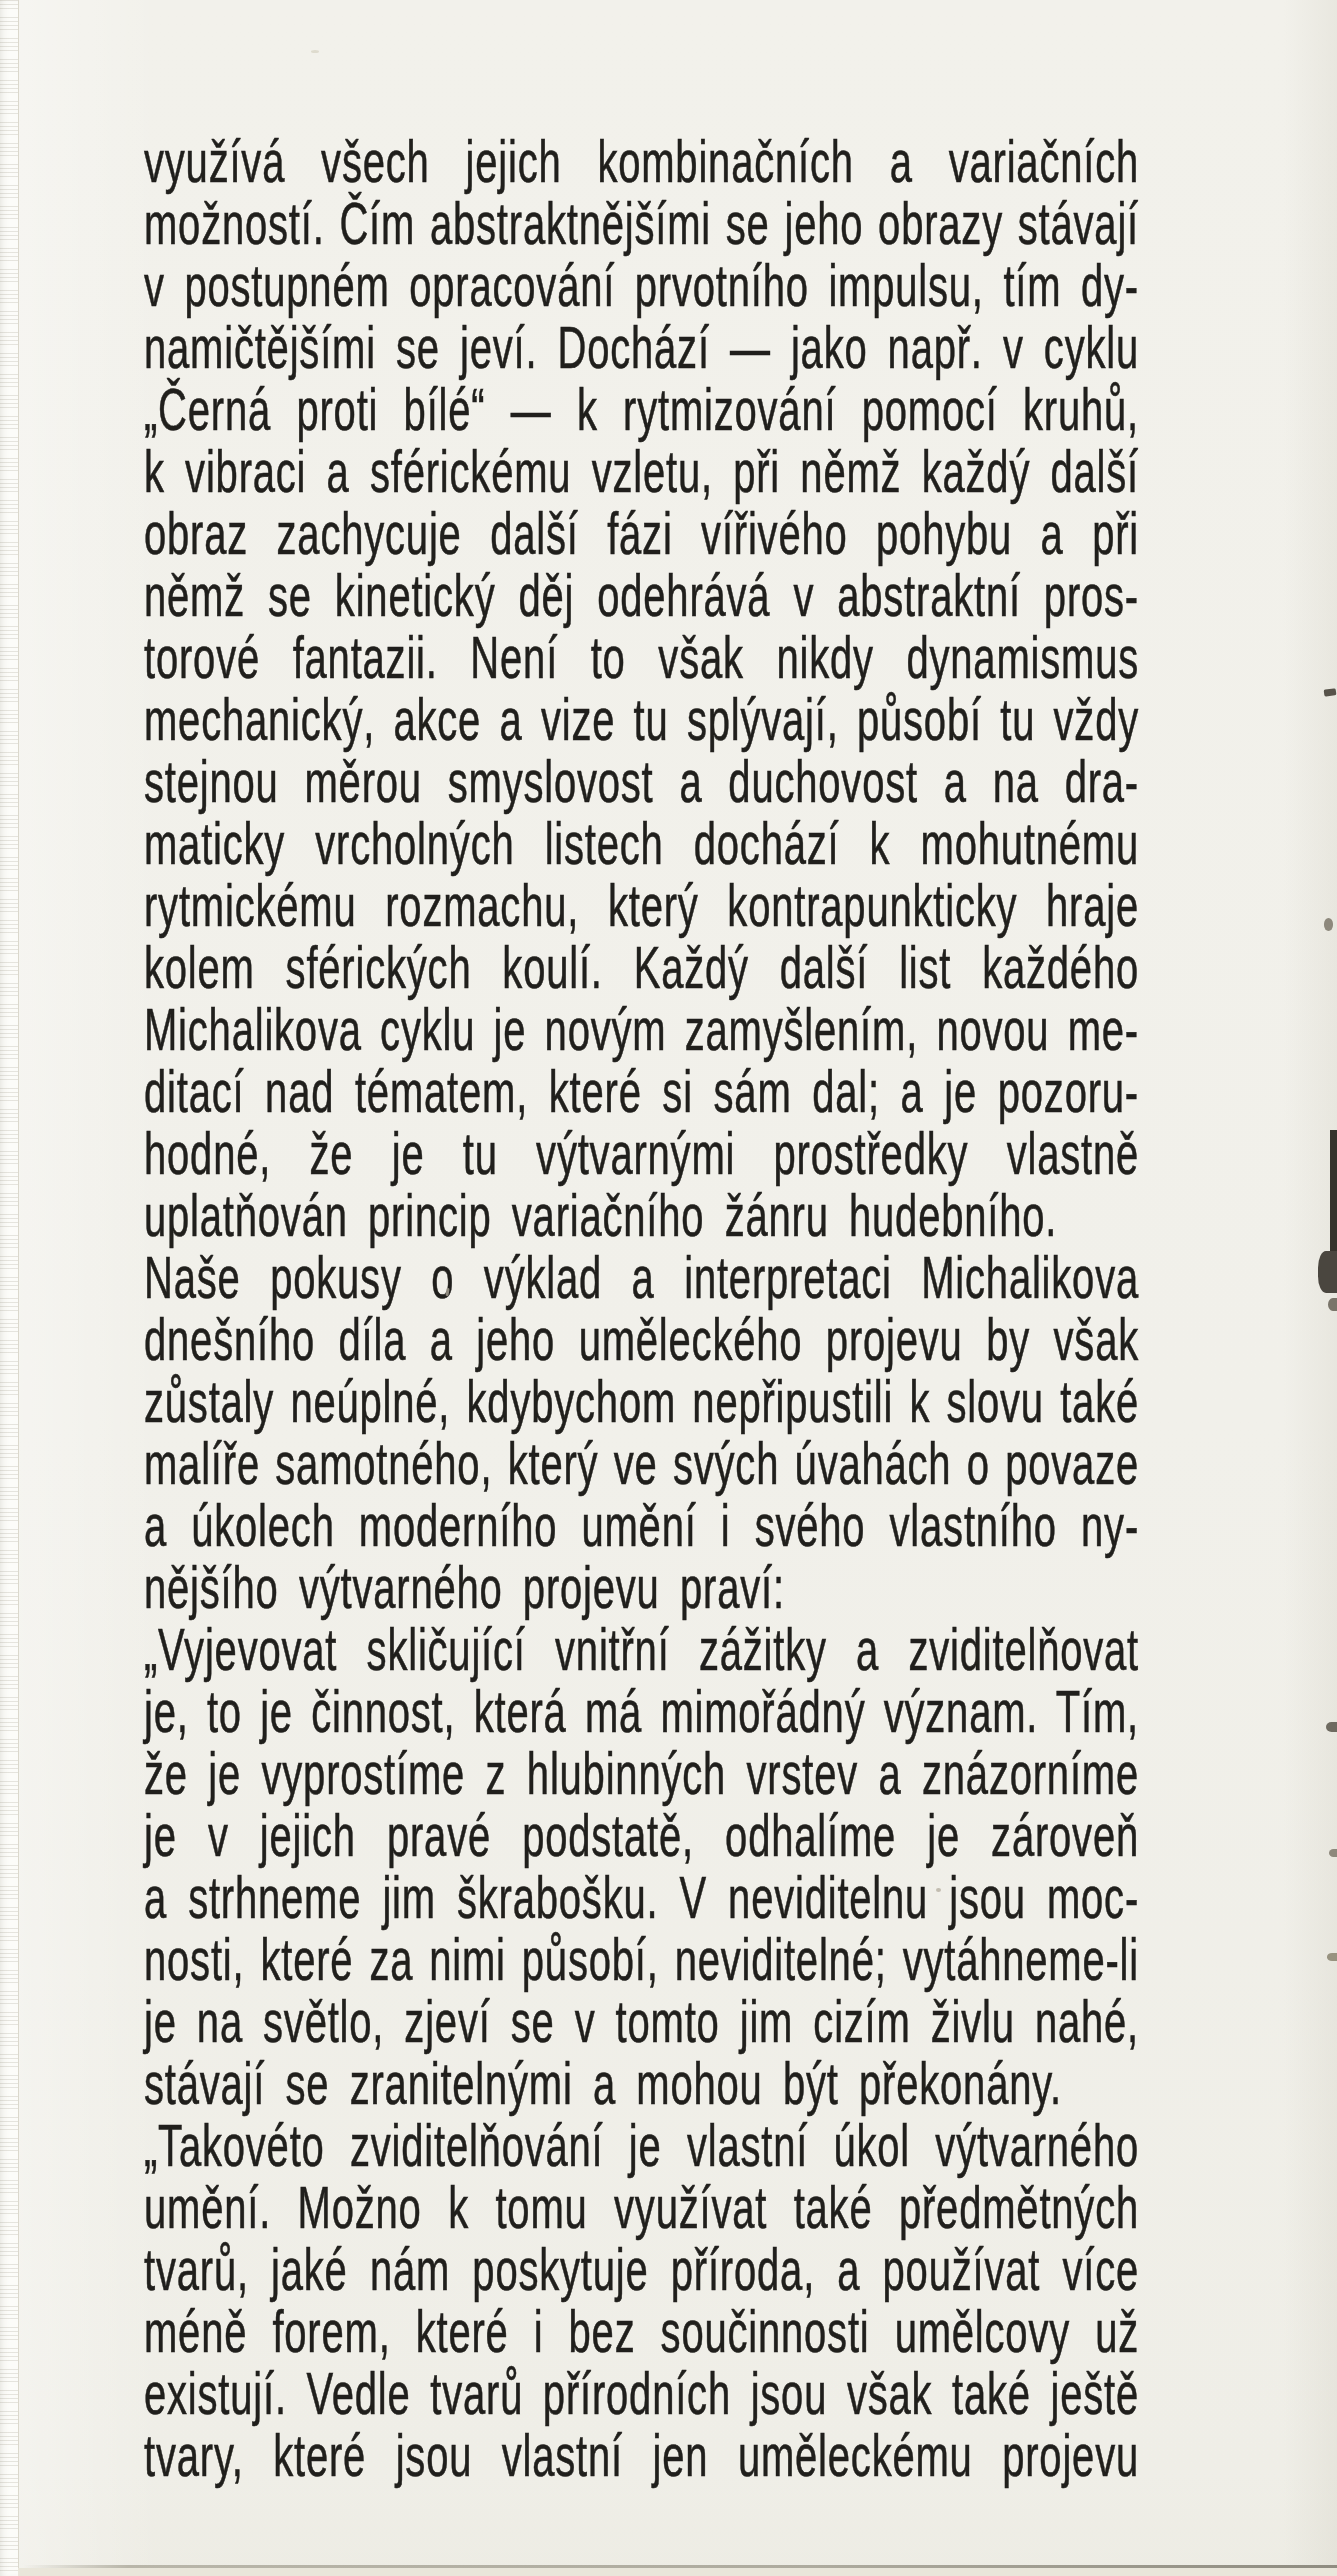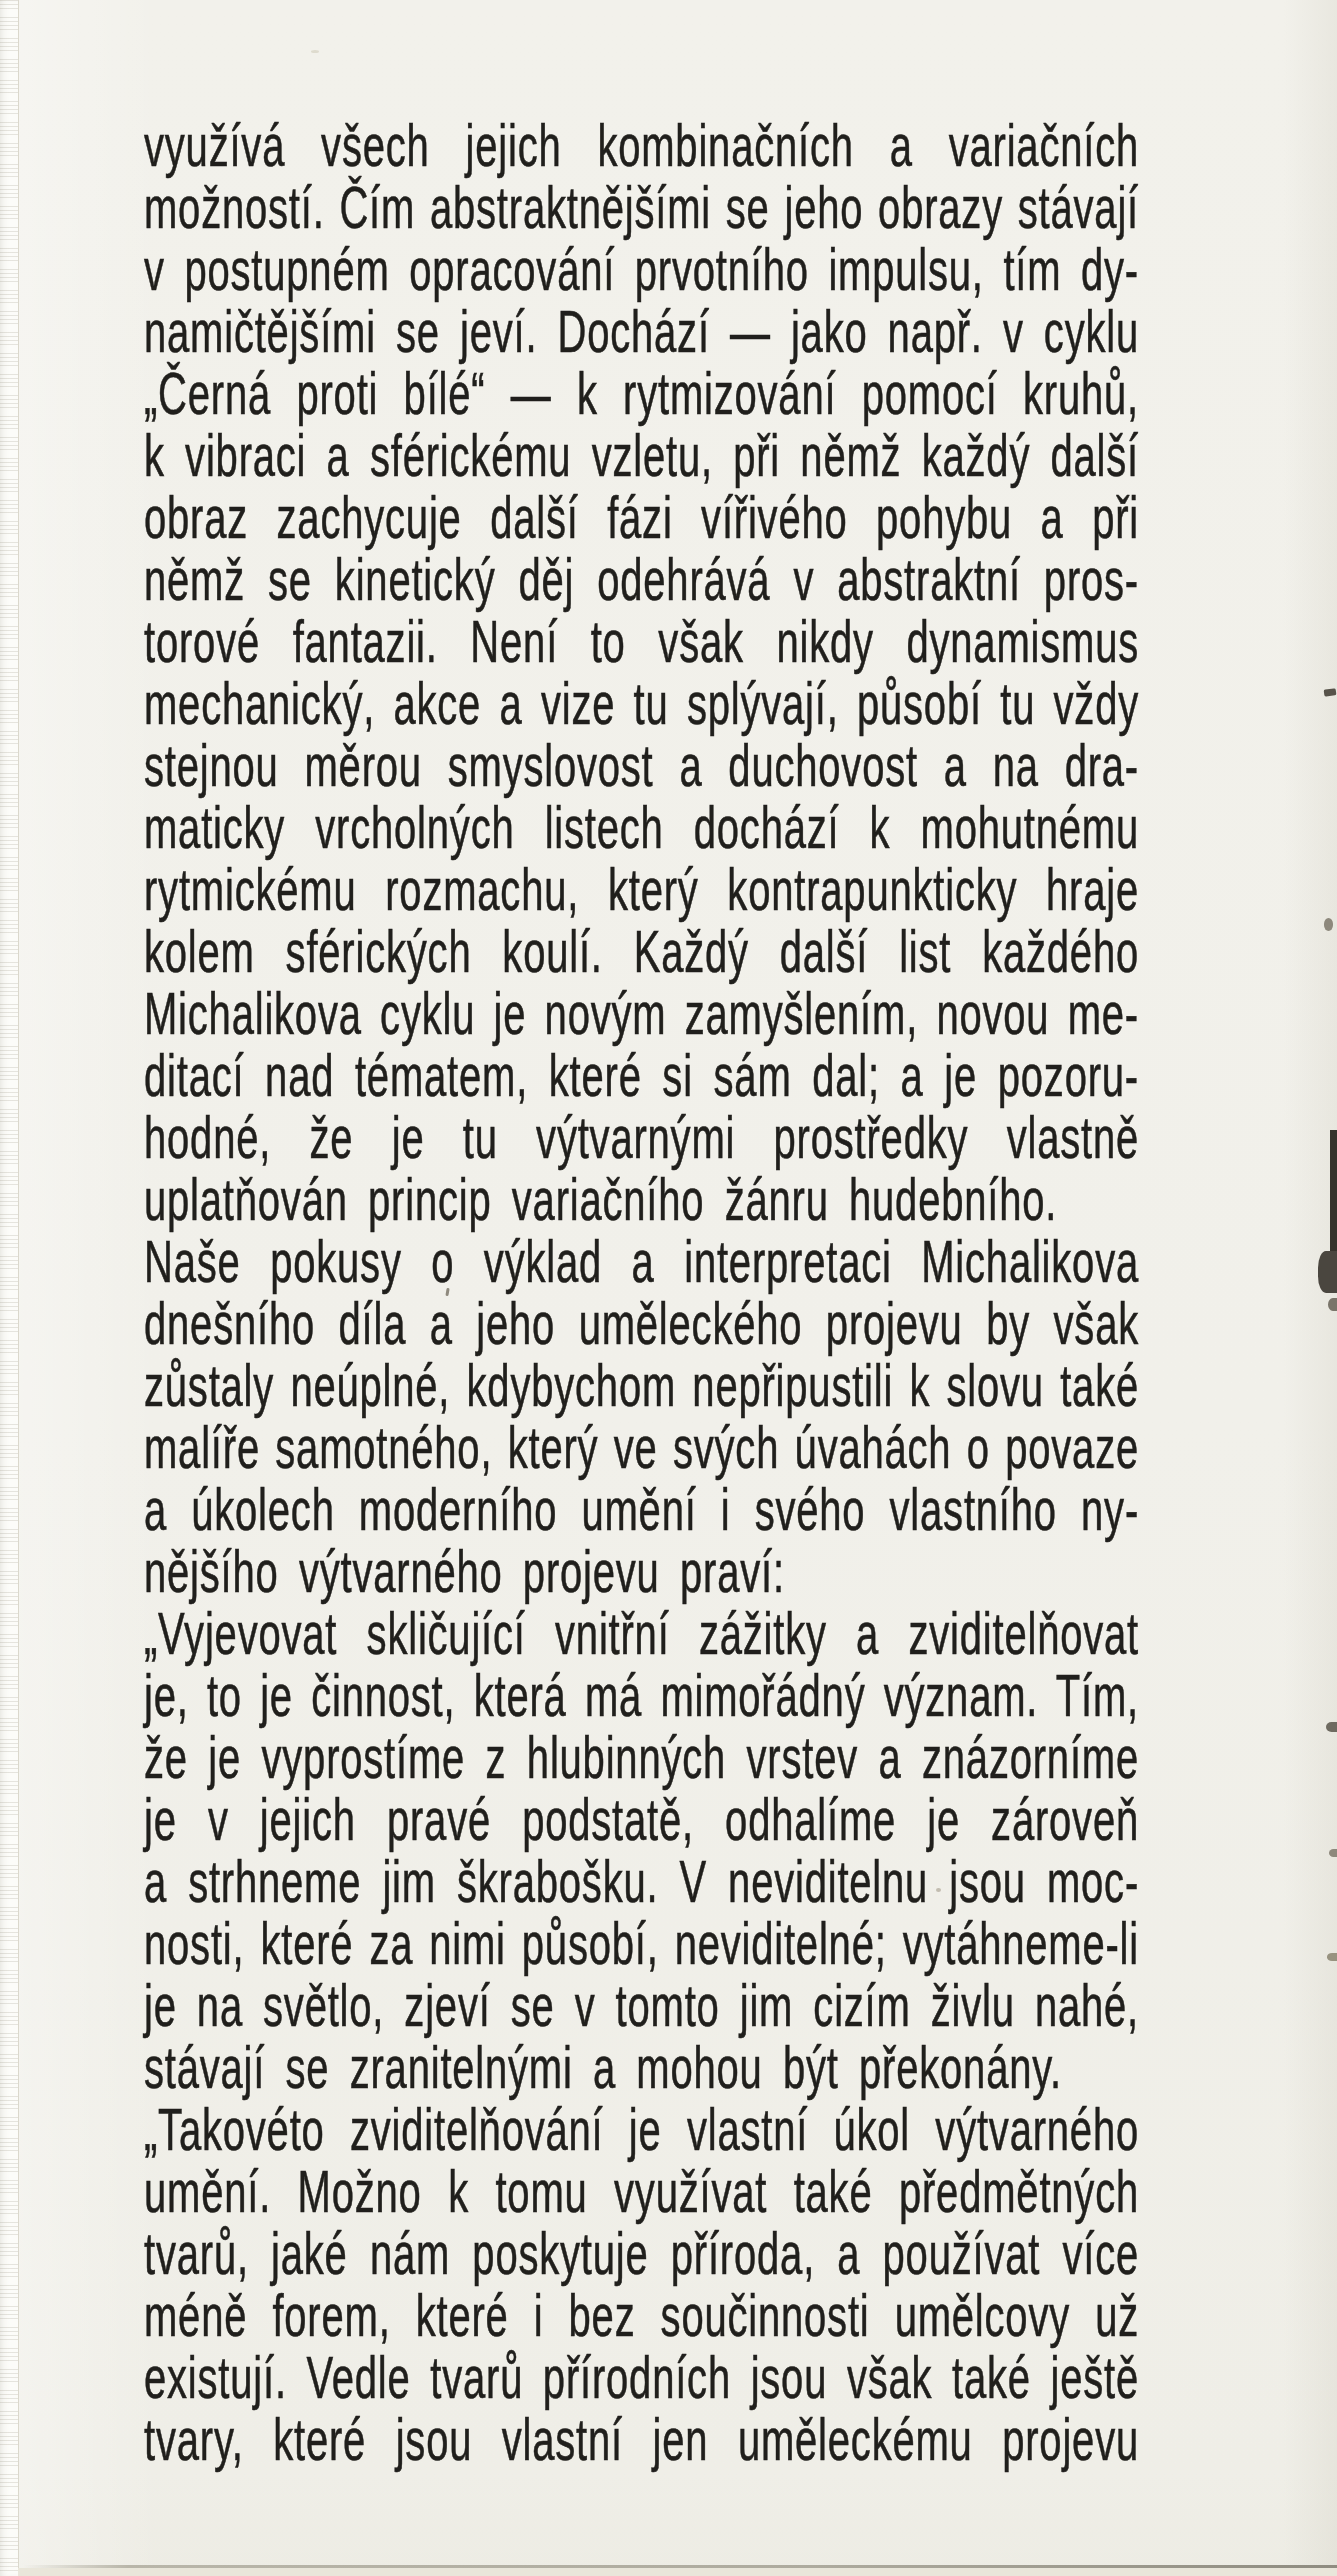--- a/index.html
+++ b/index.html
@@ -31,21 +31,21 @@
     position: absolute; left: 23.4px; right: 0; top: 2565px; height: 2.5px;
     background: linear-gradient(90deg, rgba(170,167,155,0) 0%, #b9b6a9 8%, #aeab9e 60%, #8f8c80 100%);
   }
   .edge-bottom-strip {
     position: absolute; left: 18.4px; right: 0; top: 2568px; bottom: 0;
     background: #e9e6da;
   }
   
   .text-block {
     position: absolute;
-    left: 144px; top: 114px; width: 995px;
+    left: 144px; top: 130px; width: 995px;
     color: #201f1c;
     -webkit-text-stroke: 0.4px #201f1c;
   }
   .line {
     height: 62px;
     line-height: 62px;
     font-size: 40px;
     letter-spacing: 0.8px;
     text-align: justify;
     text-align-last: justify;

